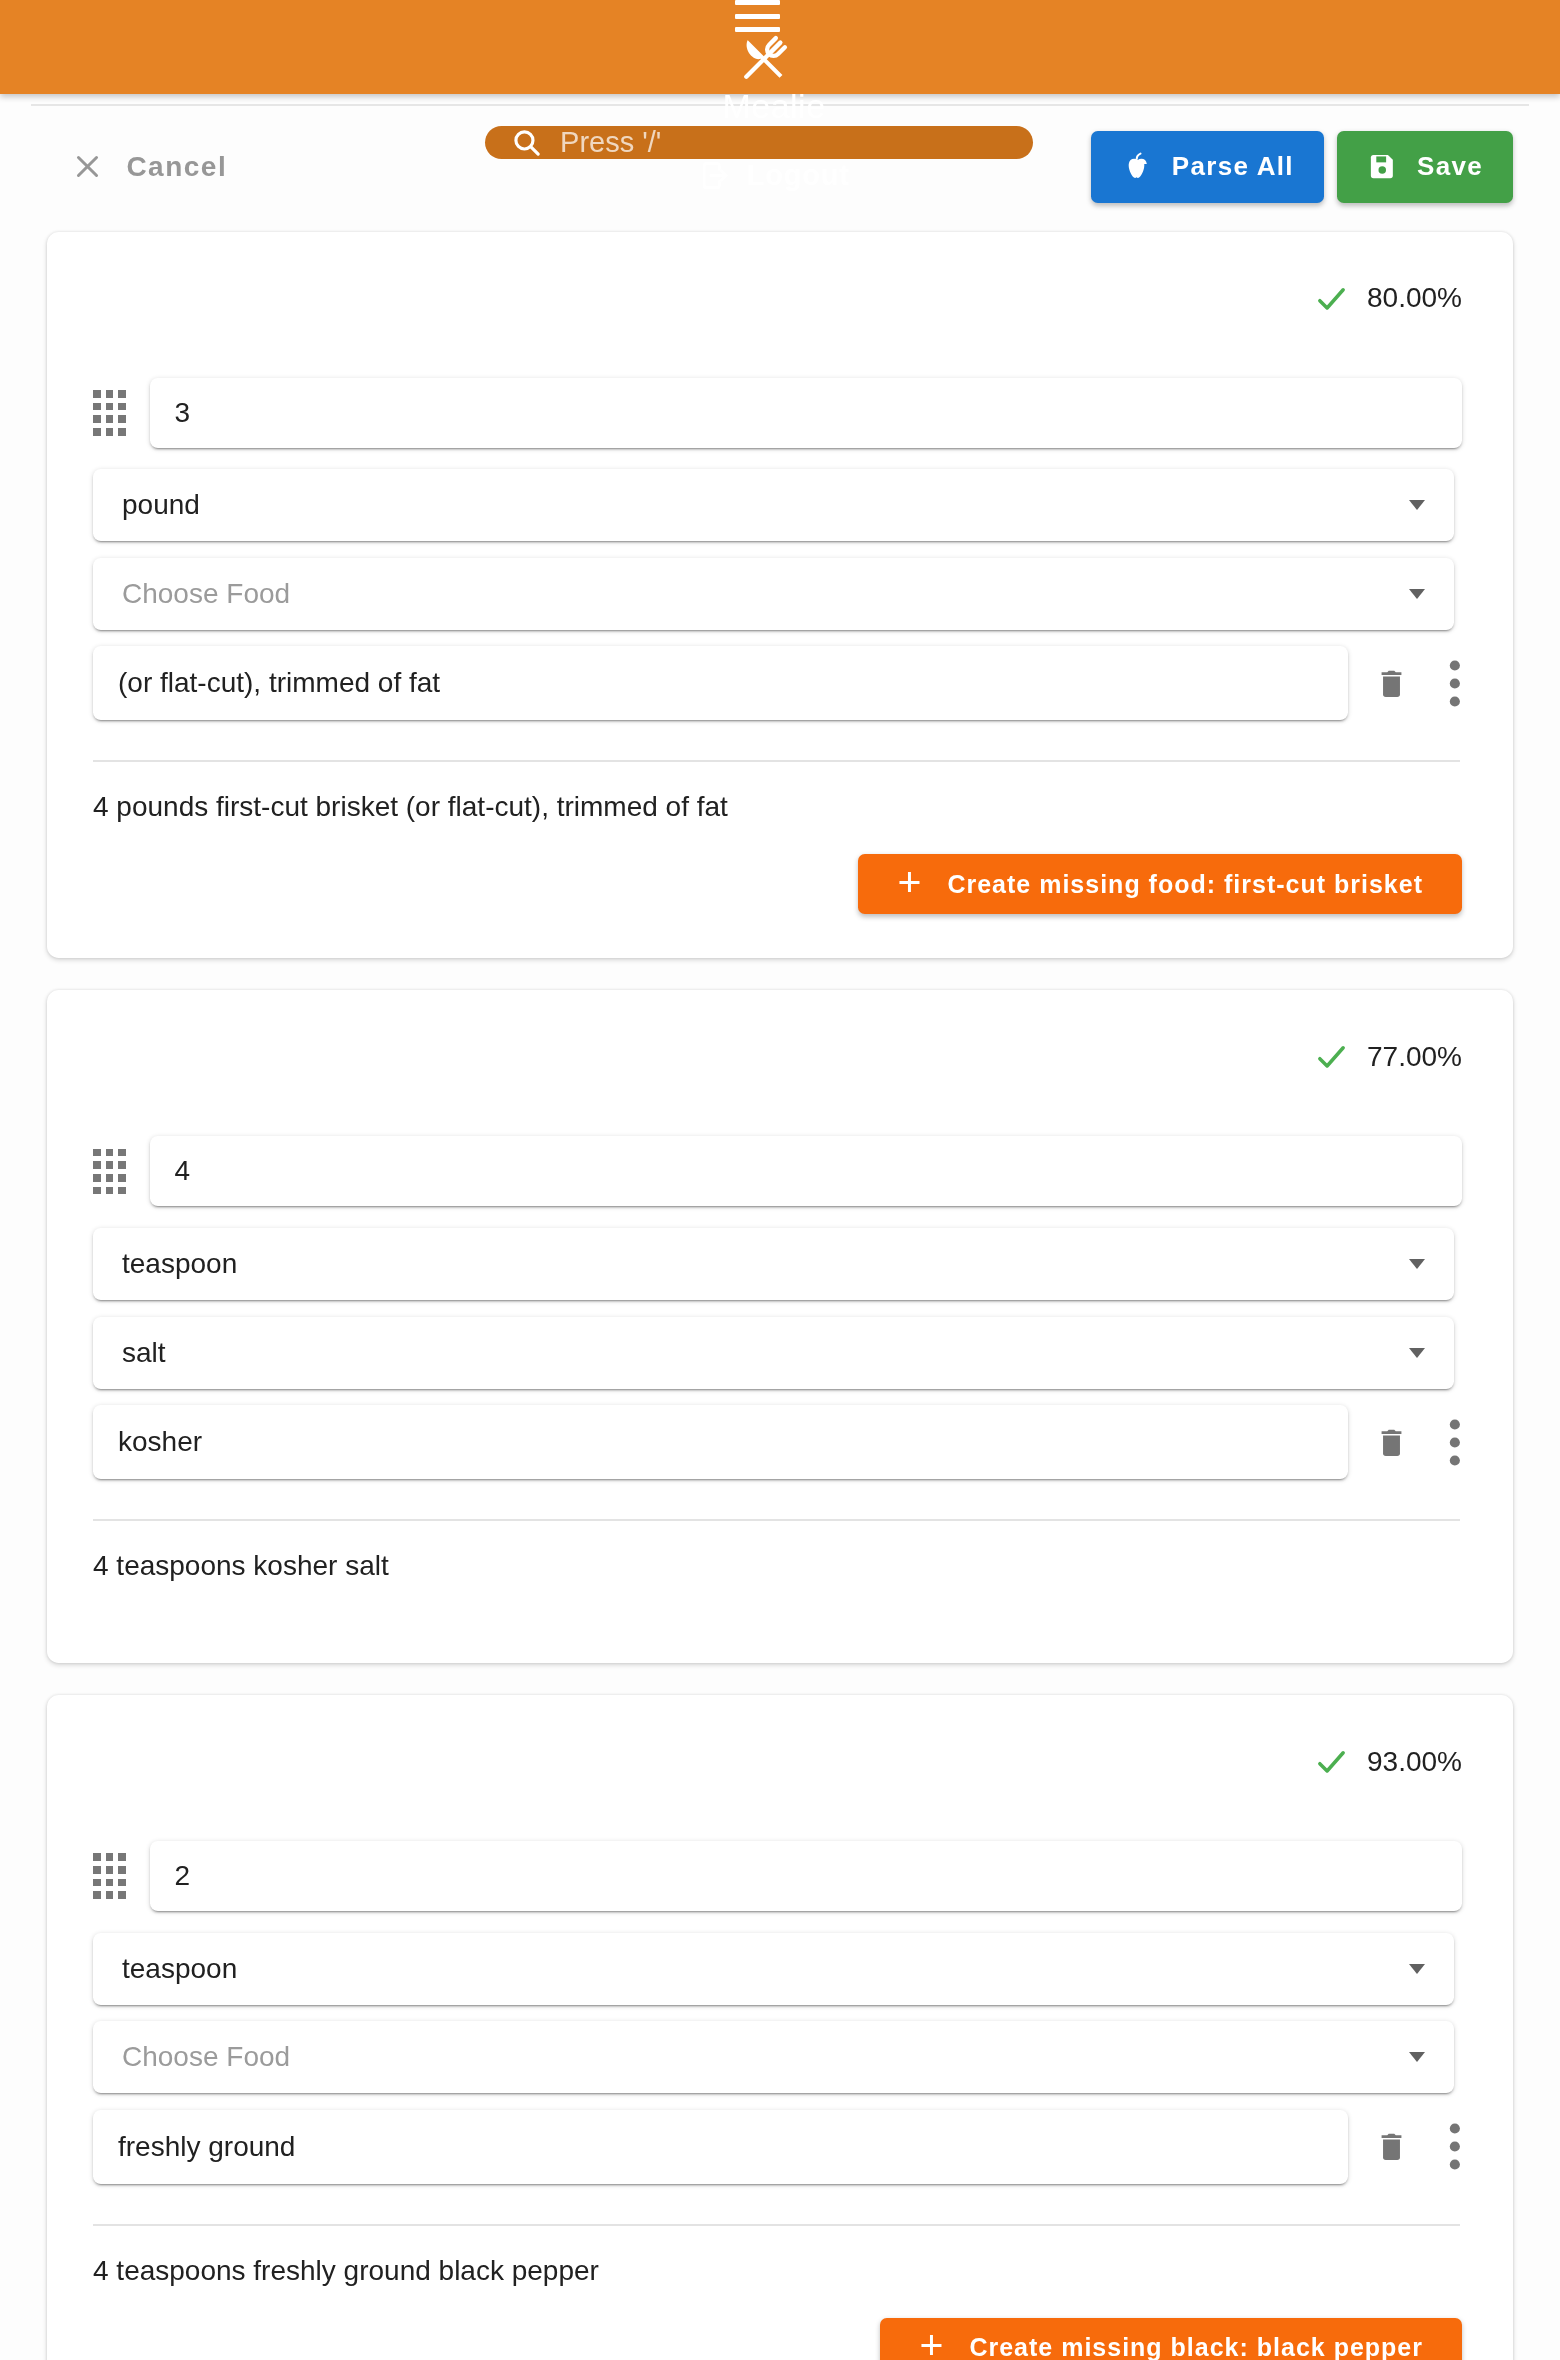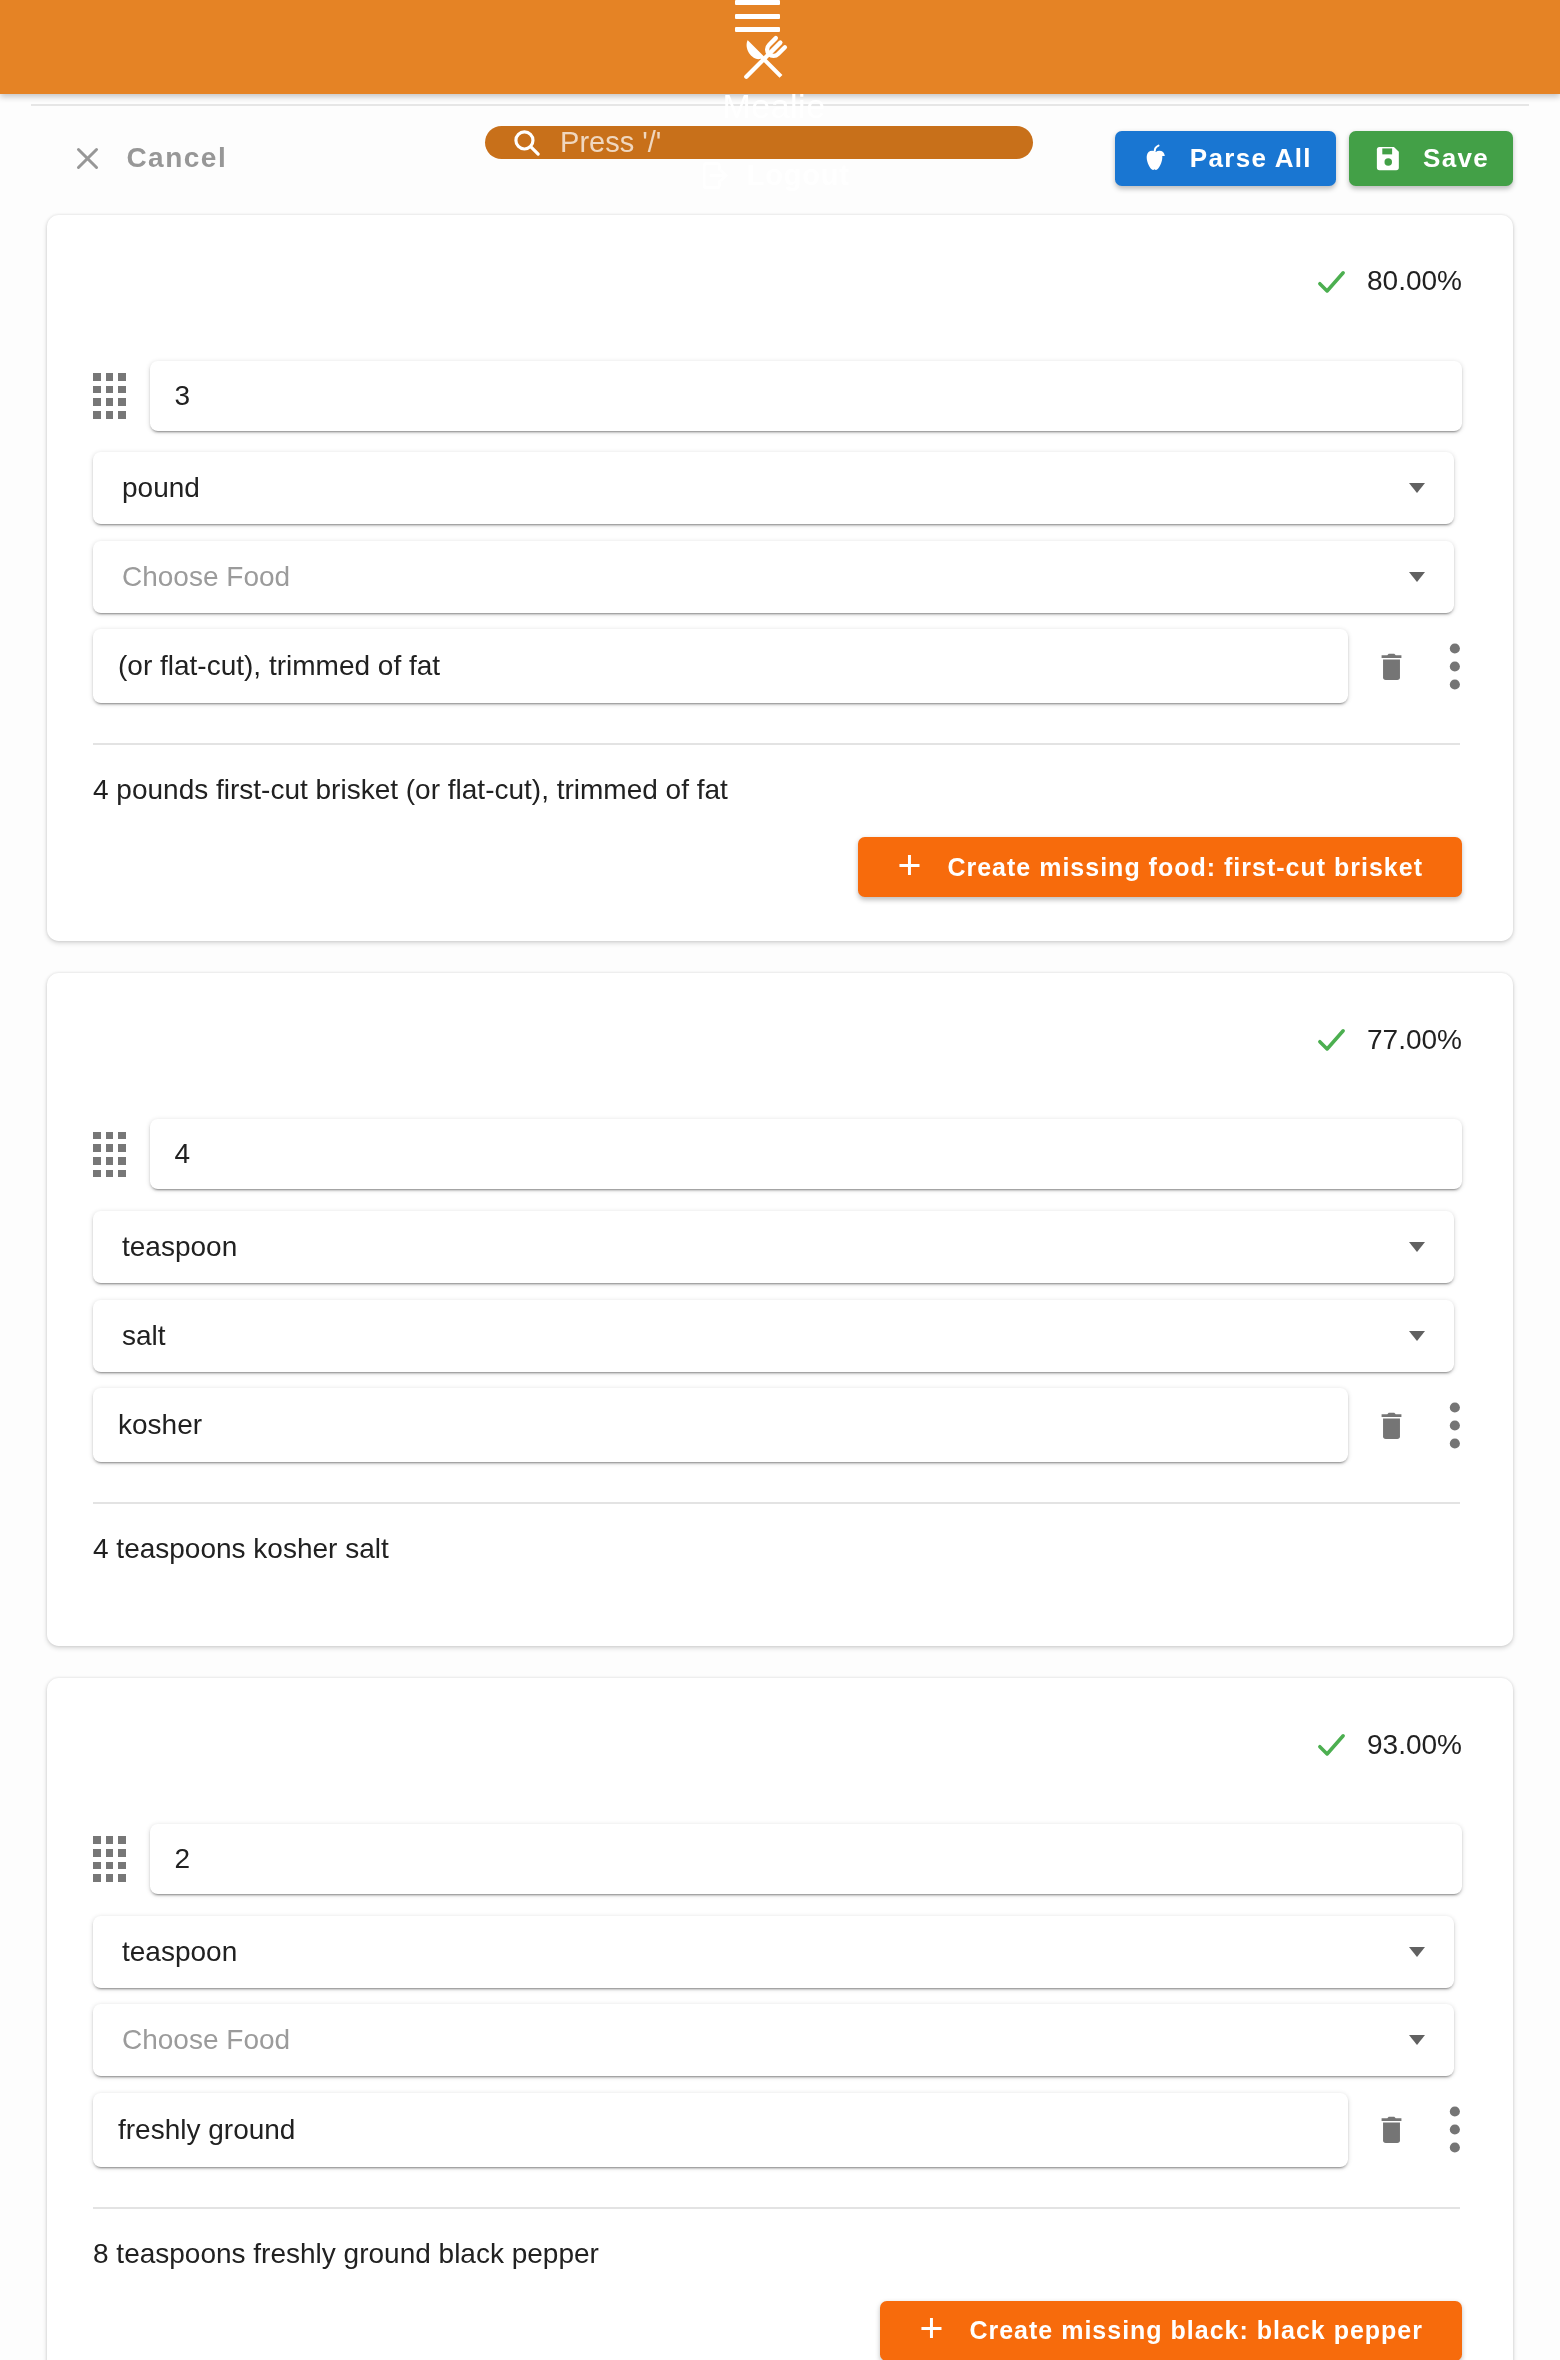--- a/index.html
+++ b/index.html
@@ -26,23 +26,23 @@
   .logout-btn{display:flex; align-items:center; gap:15.6px; background:none; border:none;
     color:#fff; font-family:inherit; font-weight:700; font-size:29px; letter-spacing:0.8px; cursor:pointer;}
 
   
   .top-divider{border-top:2px solid #E6E6E6; margin:9.8px 31px 0;}
   .page{padding:0 47px;}
   .actions{display:flex; align-items:center; margin:25px 0 29px;}
   .cancel-btn{display:flex; align-items:center; gap:23.4px; background:none; border:none;
     color:#979797; font-family:inherit; font-weight:700; font-size:28px; letter-spacing:1.5px;
     cursor:pointer; margin-left:25px;}
-  .btn{height:55px; border:none; border-radius:6.8px; color:#fff; font-family:inherit;
+  .btn{height:72px; border:none; border-radius:6.8px; color:#fff; font-family:inherit;
     font-weight:700; font-size:26px; letter-spacing:1.3px; display:flex; align-items:center;
-    gap:19.5px; padding:0 24px; cursor:pointer; box-shadow:0 2.9px 4.9px rgba(0,0,0,.25);}
+    gap:19.5px; padding:0 30px; cursor:pointer; box-shadow:0 2.9px 4.9px rgba(0,0,0,.25);}
   .btn-parse{background:var(--c-parse);}
   .btn-save{background:var(--c-save); margin-left:12.7px;}
 
   
   .card{background:#fff; border-radius:11.7px; margin-bottom:32px;
     box-shadow:0 2px 4.9px rgba(0,0,0,.16), 0 0 2.9px rgba(0,0,0,.10);
     padding:49px 51px 44px 46px;}
   .confidence{display:flex; justify-content:flex-end; align-items:center; gap:18.5px;
     margin-bottom:62px; font-size:28px;}
   .row-amount{display:flex; align-items:center; margin-bottom:21.5px;}
@@ -323,21 +323,21 @@
         <svg width="13.7" height="49" viewBox="0 0 8 30" fill="#757575">
           <circle cx="4" cy="4" r="3.1"></circle>
               <circle cx="4" cy="15" r="3.1"></circle>
               <circle cx="4" cy="26" r="3.1"></circle>
         </svg>
       </button>
     </div>
 
     <hr class="card-divider">
 
-    <p class="orig-text">8 teaspoons freshly ground black pepper</p>
+    <p class="orig-text">4 teaspoons freshly ground black pepper</p>
 
     <div class="card-footer">
       <button class="missing-btn">
         <span class="plus">+</span>
         <span>Create missing black: black pepper</span>
       </button>
     </div>
   </section>
 </div>
 </main>

